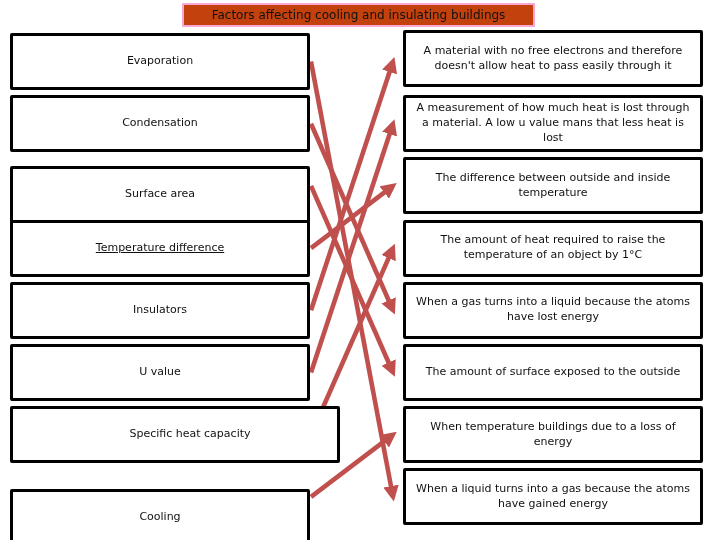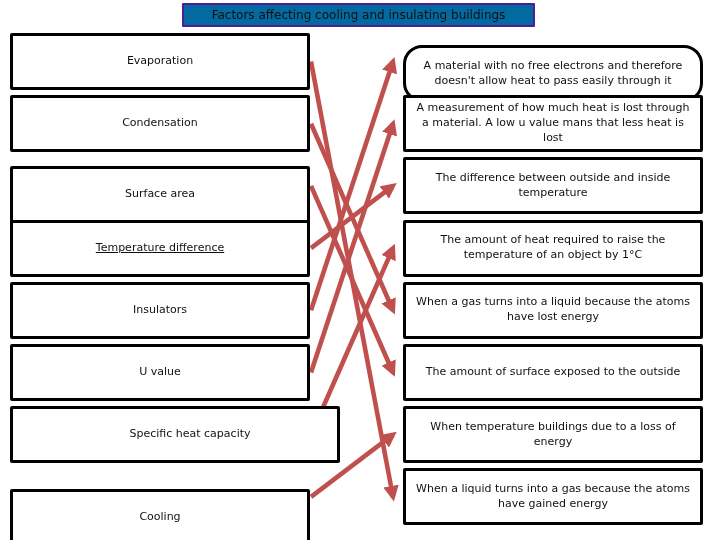--- a/index.html
+++ b/index.html
@@ -6,22 +6,22 @@
   #board{
     position:relative;
     width:720px;height:540px;
     background:#ffffff;
     font-family:"DejaVu Sans",sans-serif;
     overflow:hidden;
   }
   #title-box{
     position:absolute;
     left:182px;top:3px;width:349px;height:20px;
-    border:2px solid #4c1d95;
-    background:#0369a1;
+    border:2px solid #f9a8d4;
+    background:#c2410c;
     display:flex;align-items:center;justify-content:center;
     font-size:12px;color:#111;
     border-radius:1px;
   }
   .box{
     position:absolute;
     width:294px;
     border:3px solid #000;
     background:#fff;
     border-radius:2px;
@@ -73,21 +73,21 @@
     </div>
     <div class="box" style="left: 10px; top: 344px; height: 51px; width: 282px;">
       <span>U value</span>
     </div>
     <div class="box" style="left: 10px; top: 406.2px; height: 51px; width: 282px; padding-left: 36px;">
       <span>Specific heat capacity</span>
     </div>
     <div class="box" style="left: 10px; top: 489px; height: 51px; width: 282px;">
       <span>Cooling</span>
     </div>
-    <div class="box" style="left: 403px; top: 45px; height: 51px; width: 282px; border-radius: 19px;">
+    <div class="box" style="left: 403px; top: 30px; height: 51px; width: 282px;">
       <span>A material with no free electrons and therefore doesn't allow heat to pass easily through it</span>
     </div>
     <div class="box" style="left: 403px; top: 95.2px; height: 51px; width: 282px;">
       <span>A measurement of how much heat is lost through a material. A low u value mans that less heat is lost</span>
     </div>
     <div class="box" style="left: 403px; top: 157.4px; height: 51px; width: 282px;">
       <span>The difference between outside and inside temperature</span>
     </div>
     <div class="box" style="left: 403px; top: 219.6px; height: 51px; width: 282px;">
       <span>The amount of heat required to raise the temperature of an object by 1°C</span>

